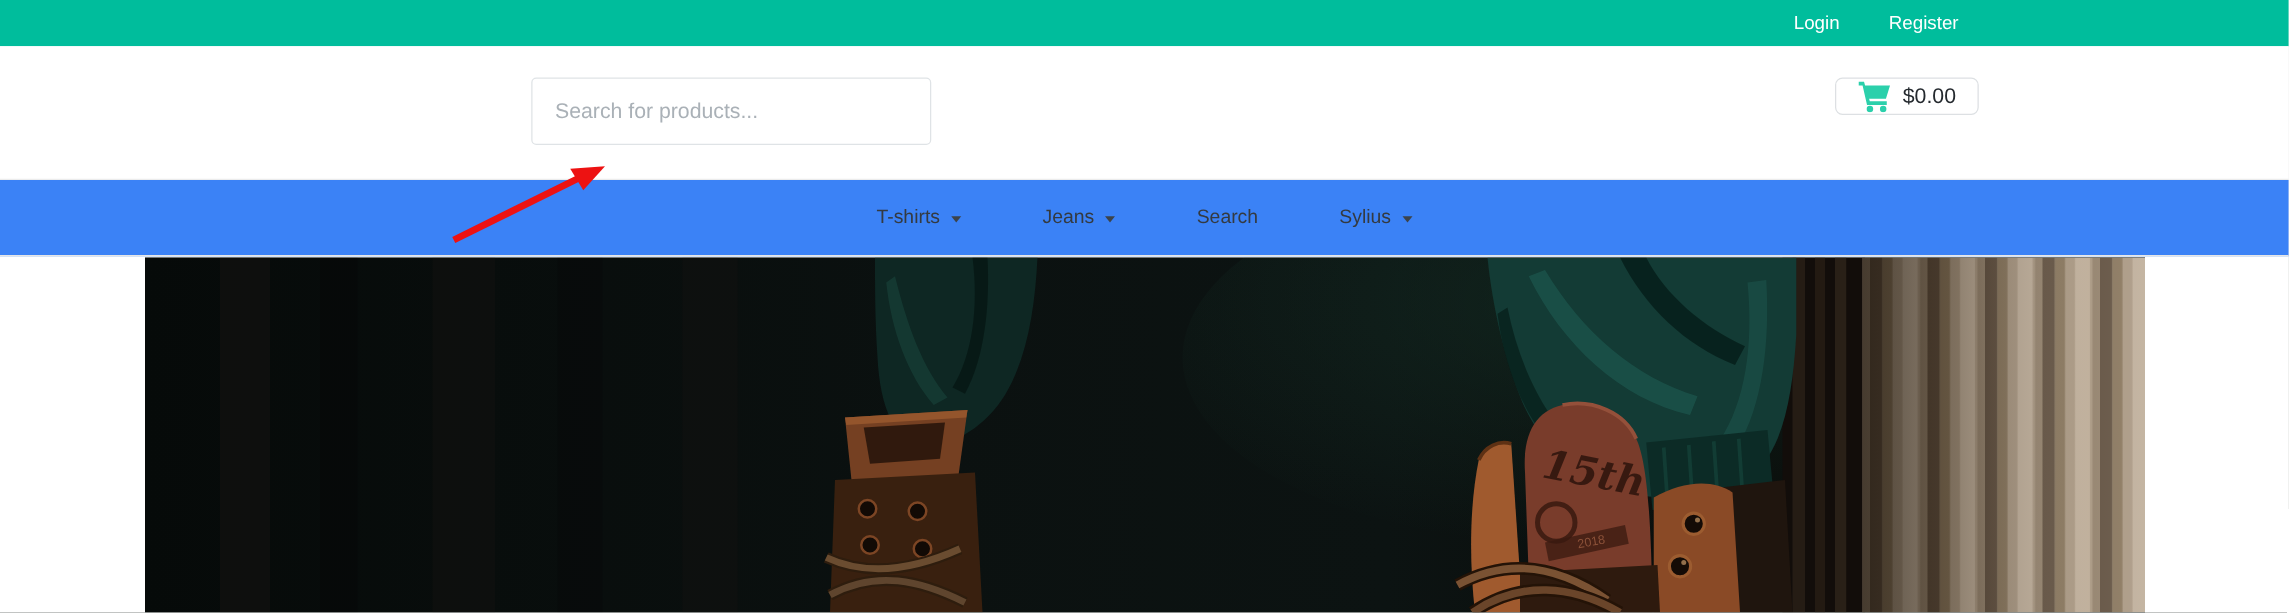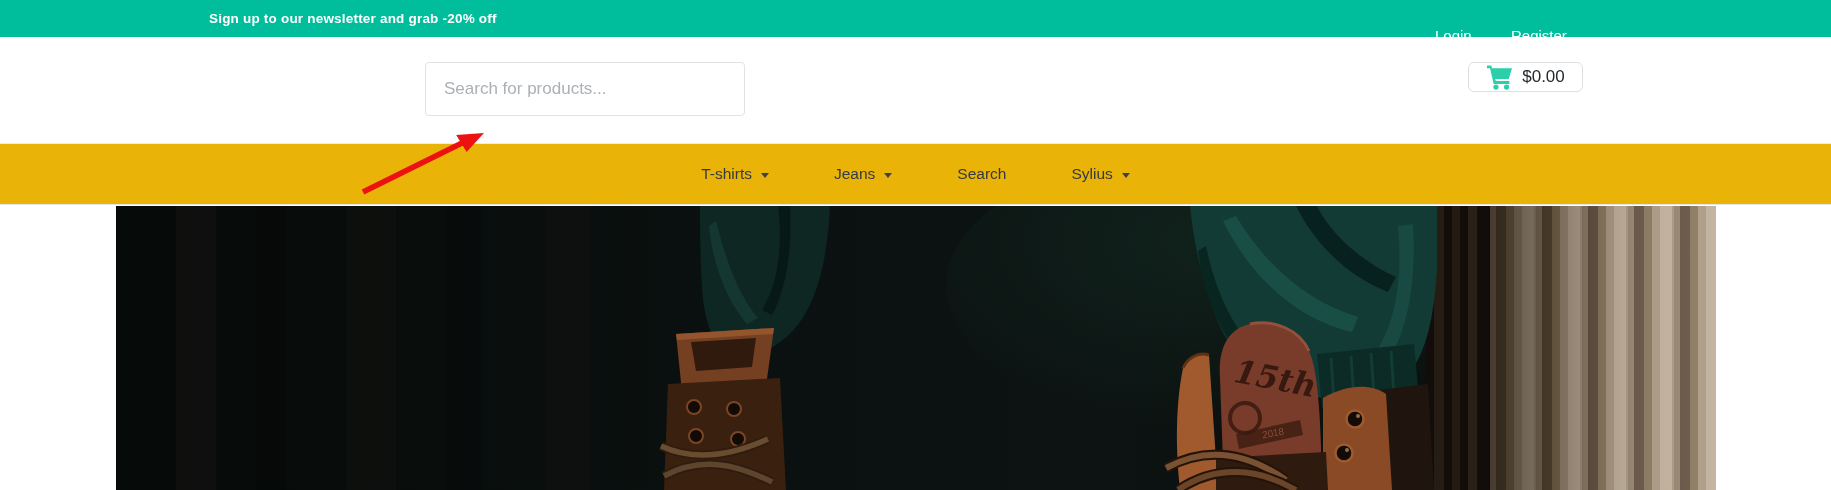--- a/index.html
+++ b/index.html
@@ -6,21 +6,21 @@
   html,body { width:1831px; height:490px; background:#fff; overflow:hidden;
               font-family:"Liberation Sans", sans-serif; }
   .page { position:relative; width:1831px; height:490px; }
 
   
   .topbar { position:absolute; left:0; top:0; width:1831px; height:37px;
             background:#00bd9c; }
   .topbar .msg { position:absolute; left:209px; top:0; line-height:37px;
                  color:#fff; font-size:13.5px; font-weight:700; letter-spacing:.2px; }
   .topbar a { position:absolute; top:0; line-height:37px; color:#fff;
-              font-size:15px; text-decoration:none; cursor:pointer;margin-top:17px; }
+              font-size:15px; text-decoration:none; cursor:pointer; }
   .topbar .login { left:1435px; }
   .topbar .register { left:1511px; }
 
   
   .header { position:absolute; left:0; top:37px; width:1831px; height:107px;
             background:#fff; border-bottom:1px solid #ececec; }
   .logo { position:absolute; left:244px; top:56px; height:50px; display:flex;
           align-items:center; gap:14px; cursor:pointer; text-decoration:none; }
   .logo-text { font-family:"DejaVu Serif","Liberation Serif",serif; font-weight:700;
                font-size:34px; color:#2b2b2b; letter-spacing:.5px; }
@@ -34,21 +34,21 @@
                 font-size:17px; color:#383f45; cursor:pointer;
                 font-family:"Liberation Sans",sans-serif; }
   .cart-btn { position:absolute; left:1468px; top:25px; width:115px; height:30px;
               background:#fff; border:1px solid #dde0e3; border-radius:6px;
               display:flex; align-items:center; justify-content:center; gap:9px;
               cursor:pointer; font-family:"Liberation Sans",sans-serif; }
   .cart-total { font-size:17px; color:#24292e; }
 
   
   .nav { position:absolute; left:0; top:144px; width:1831px; height:61px;
-         background:#eab308; border-bottom:1px solid #e6e6e6;
+         background:#3b82f6; border-bottom:1px solid #e6e6e6;
          display:flex; align-items:center; justify-content:center; gap:65px; }
   .nav-item { display:flex; align-items:center; gap:9px; font-size:15.5px;
               color:#343a40; cursor:pointer; }
   .caret { width:0; height:0; border-left:4.5px solid transparent;
            border-right:4.5px solid transparent; border-top:5.5px solid #3c434a;
            margin-top:2px; }
 
   
   .hero { position:absolute; left:116px; top:206px; width:1600px; height:284px;
           overflow:hidden; background:#0a100f; }
@@ -56,21 +56,20 @@
   
   .arrow-annot { position:absolute; left:348px; top:120px; width:150px; height:82px;
                  z-index:10; pointer-events:none; }
 </style>
 </head>
 <body>
 
 <div class="page">
 
   <div class="topbar">
-    <span class="msg">Sign up to our newsletter and grab -20% off</span>
     <a class="login">Login</a>
     <a class="register">Register</a>
   </div>
 
   <div class="header">
 
     <input class="search-input" type="text" placeholder="Search for products..." style="">
 
     <button class="cart-btn">
       <span style="display:inline-flex;">

